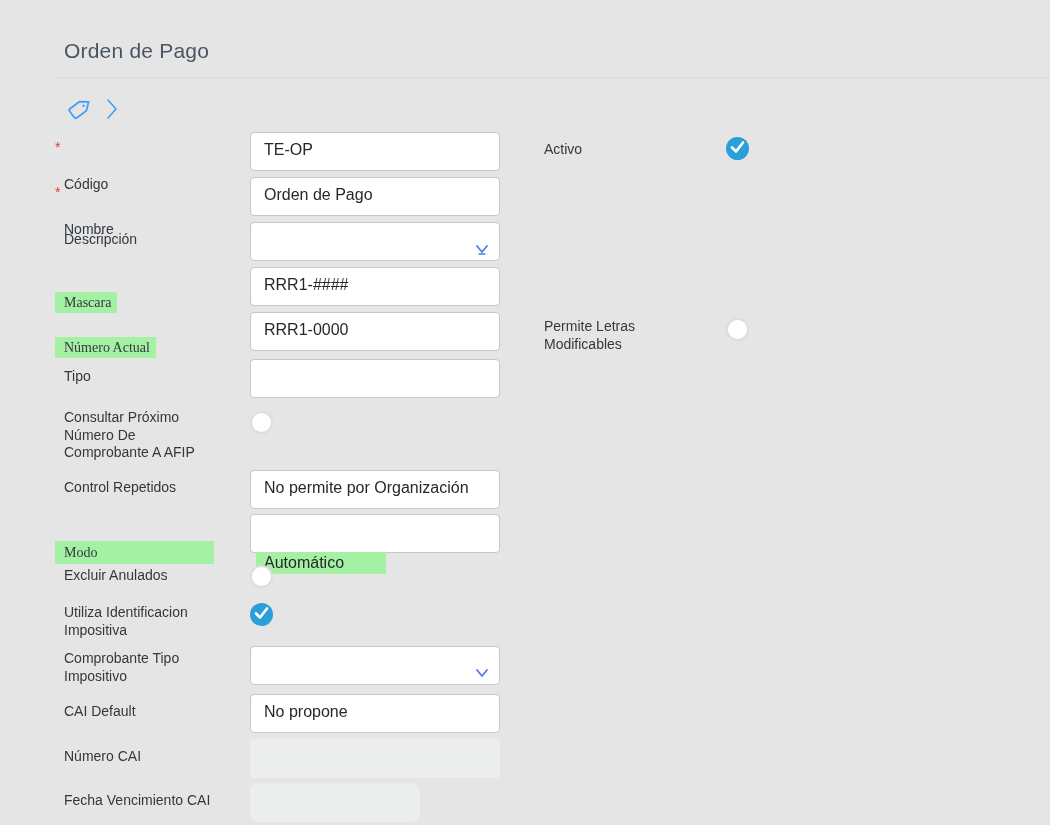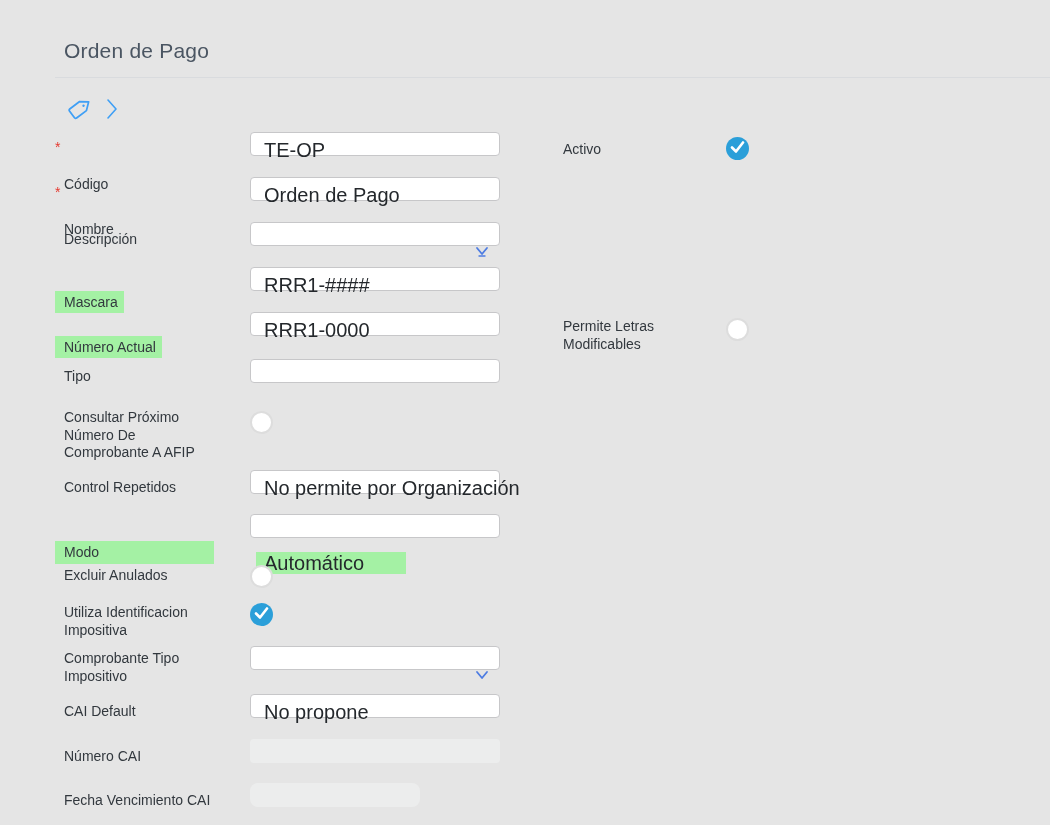--- a/index.html
+++ b/index.html
@@ -20,33 +20,33 @@
   .icon-btn { display:inline-flex; align-items:center; justify-content:center; cursor:pointer; }
 
   .row { position:absolute; left:0; width:1050px; }
   .lbl {
     position:absolute; left:55px; width:192px;
     font-size:14px; color:#32383e; line-height:17.5px;
     padding-left:9px; padding-top:9px; white-space:pre-line;
   }
   .lbl.ml { padding-top:4px; }
   .lbl.tgl { padding-top:6px; }
-  .lbl.hl-row { padding-left:0; }
+  .lbl.hl-row { padding-left:0;font-family:Liberation Serif, serif; }
   .ast { position:absolute; left:0; top:7px; color:#e5392f; font-size:14px; }
   .hl { background:#a4f1a4; padding:3px 6px 3px 9px; }
   .hl-full { display:inline-block; width:159px; }
 
   .ctl { position:absolute; left:250px; }
   .ctl-r { position:absolute; left:726px; }
-  .rlbl { left:554px; width:160px; }
+  .rlbl { left:535px; width:160px; }
 
   .input {
-    position:relative; width:250px; height:24px;
+    position:relative; width:250px; height:39px;
     border:1px solid #c7c7c9; border-radius:4px; background:#fff;
-    font-size:20px; color:#24282c; line-height:34px; padding-left:13px;
+    font-size:16px; color:#24282c; line-height:34px; padding-left:13px;
     white-space:nowrap; overflow:visible;
   }
   .input.dis {
     border:none; background:#eceded; line-height:36px; border-radius:4px;
   }
   .input.date {
     width:170px; border-radius:8px; white-space:pre; padding-left:45px;
     color:#2c3136;
   }
   .chev-down { position:absolute; right:9px; top:11px; }

